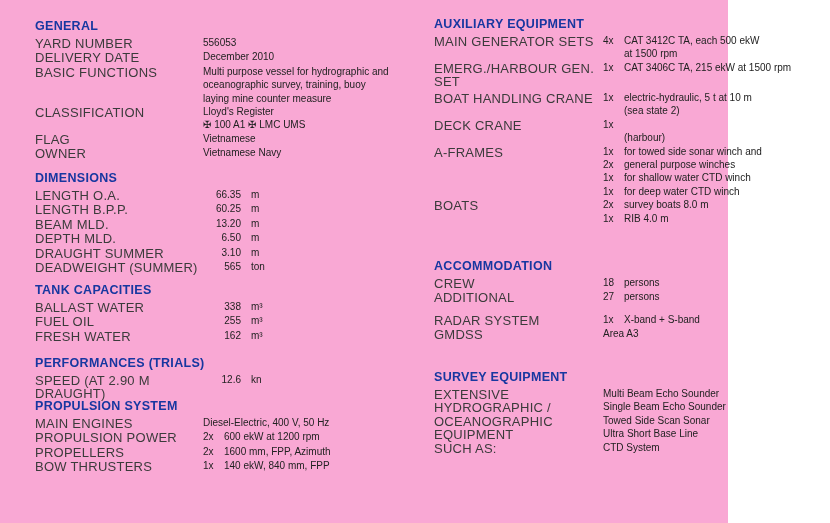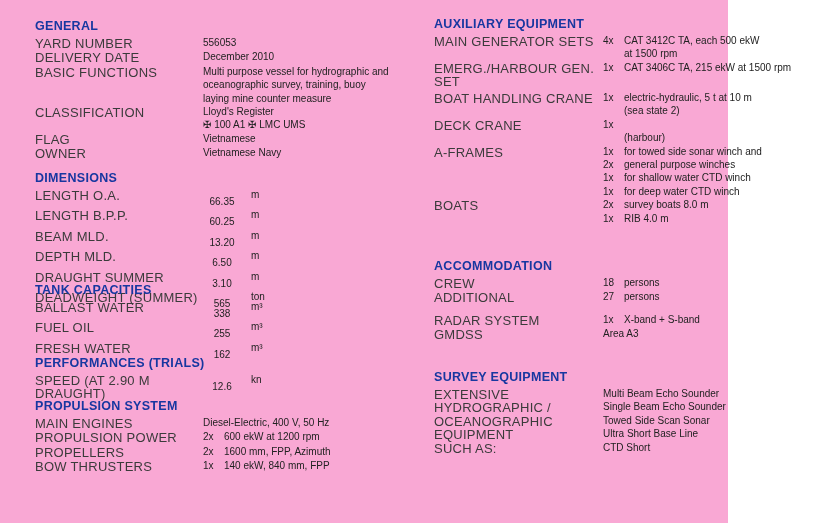--- a/index.html
+++ b/index.html
@@ -9,21 +9,21 @@
   .col-left{left:35px;width:392px;}
   .col-right{left:434px;width:392px;}
   .section{position:absolute;left:0;right:0;}
   .sec-title{margin:0 0 3px 0;font-size:12.5px;font-weight:bold;color:#1737a0;letter-spacing:0.3px;line-height:14px;}
   .row{display:flex;align-items:flex-start;}
   .lbl{flex:0 0 168px;font-size:13px;color:#3b3b3b;line-height:13.4px;letter-spacing:0.25px;padding-top:1px;}
   .col-right .lbl{flex-basis:169px;}
   .val{font-size:10px;color:#222222;line-height:13.4px;flex:1;}
   .vline{display:flex;white-space:nowrap;}
   .q{flex:0 0 21px;width:21px;}
-  .num{display:inline-block;width:38px;text-align:center;margin-top:7px;}
+  .num{display:inline-block;width:38px;text-align:right;}
   .unit{margin-left:10px;}
 </style>
 </head>
 <body>
 
 <div class="page">
   <div class="col col-left" id="col-left">
       <div class="section" style="top: 19px;">
         <h2 class="sec-title">GENERAL</h2>
         <div class="row">
@@ -364,19 +364,19 @@
             <div class="vline">
               <span class="t">Single Beam Echo Sounder</span>
             </div>
             <div class="vline">
               <span class="t">Towed Side Scan Sonar</span>
             </div>
             <div class="vline">
               <span class="t">Ultra Short Base Line</span>
             </div>
             <div class="vline">
-              <span class="t">CTD Short</span>
+              <span class="t">CTD System</span>
             </div>
           </div>
         </div>
       </div>
     </div>
 </div>
 
 </body></html>

